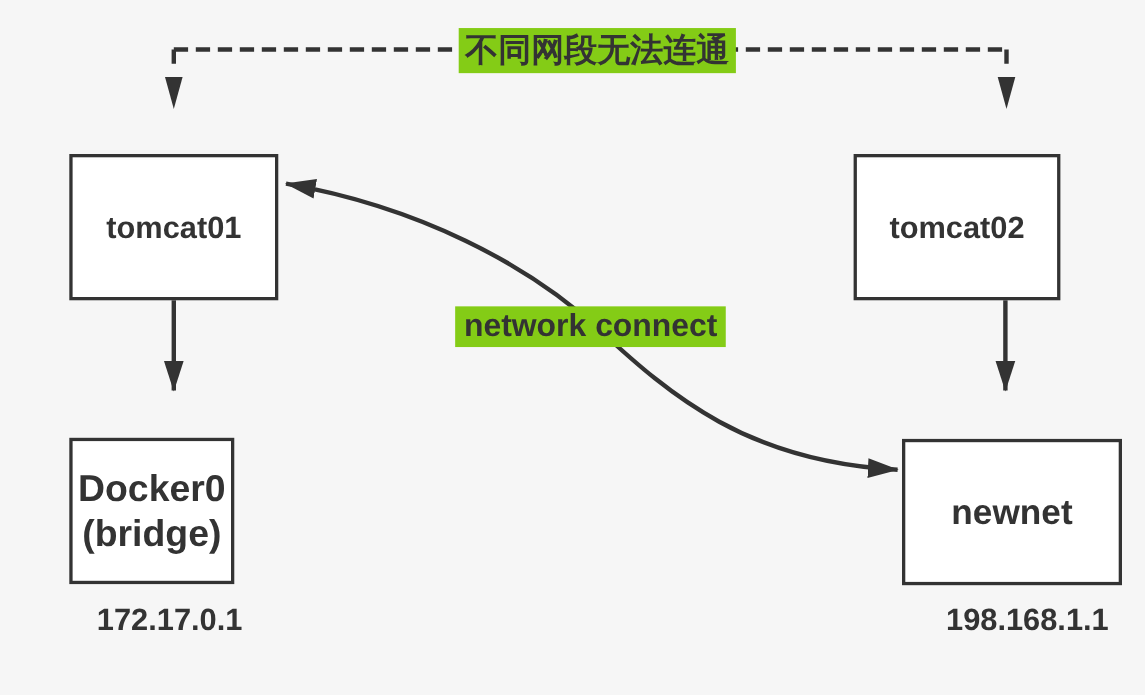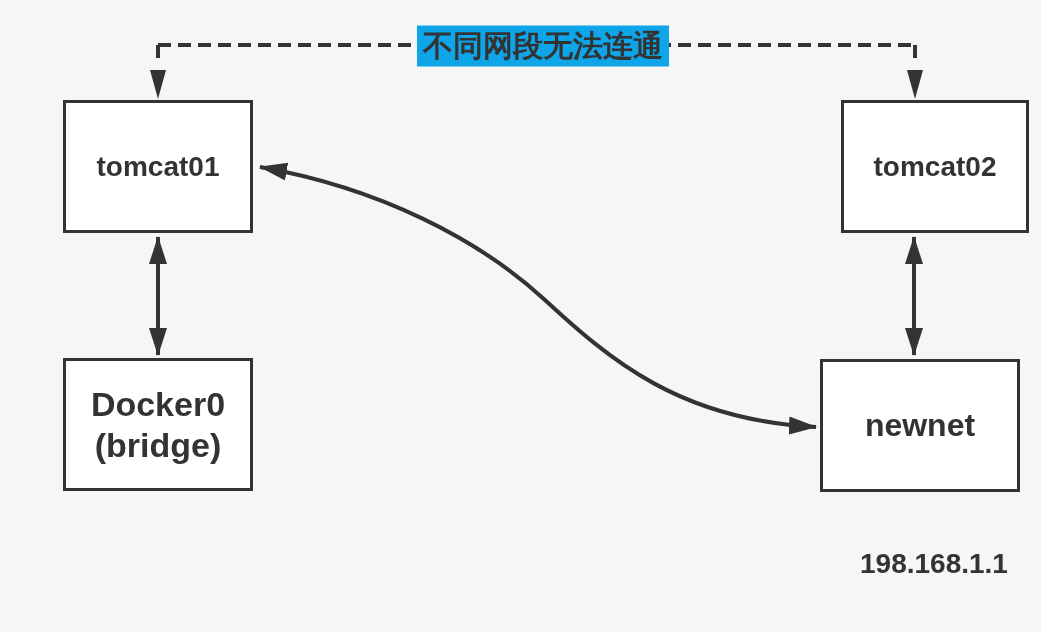--- a/index.html
+++ b/index.html
@@ -25,31 +25,32 @@
     position: absolute;
     box-sizing: border-box;
     background: #ffffff;
     border: 3px solid #333333;
     display: flex;
     align-items: center;
     justify-content: center;
     text-align: center;
     color: #333333;
     font-weight: bold;
+    margin-top: 40px;
   }
   #node-tomcat01 { left: 63px;  top: 100px; width: 190px; height: 133px; font-size: 28px; }
-  #node-tomcat02 { left: 841px; top: 100px; width: 188px; height: 133px; font-size: 28px; }
-  #node-docker0  { left: 63px;  top: 358px; width: 190px; height: 133px; font-size: 34px;
+  #node-tomcat02 { left: 776px; top: 100px; width: 188px; height: 133px; font-size: 28px; }
+  #node-docker0  { left: 63px;  top: 358px; width: 150px; height: 133px; font-size: 34px;
                    line-height: 1.2; white-space: pre-line; }
   #node-newnet   { left: 820px; top: 359px; width: 200px; height: 133px; font-size: 32px; }
 
   .float-label {
     position: absolute;
     transform: translate(-50%, -50%);
-    background: #0ea5e9;
+    background: #84cc16;
     color: #333333;
     font-weight: bold;
     white-space: nowrap;
     padding: 2px 8px;
   }
   #label-segment-warning { left: 543px; top: 46px;  font-size: 30px; padding: 0 6px; }
   #label-network-connect { left: 537px; top: 297px; font-size: 29px; }
 
   .ip-label {
     position: absolute;
@@ -96,17 +97,19 @@
     <span>Docker0
 (bridge)</span>
   </div>
 
   <div class="node" id="node-newnet">
     <span>newnet</span>
   </div>
 
   <div class="float-label" id="label-segment-warning">不同网段无法连通</div>
 
+  <div class="float-label" id="label-network-connect">network connect</div>
 
+  <div class="ip-label" id="ip-left">172.17.0.1</div>
 
   <div class="ip-label" id="ip-right">198.168.1.1</div>
 
 </div>
 
 </body></html>

